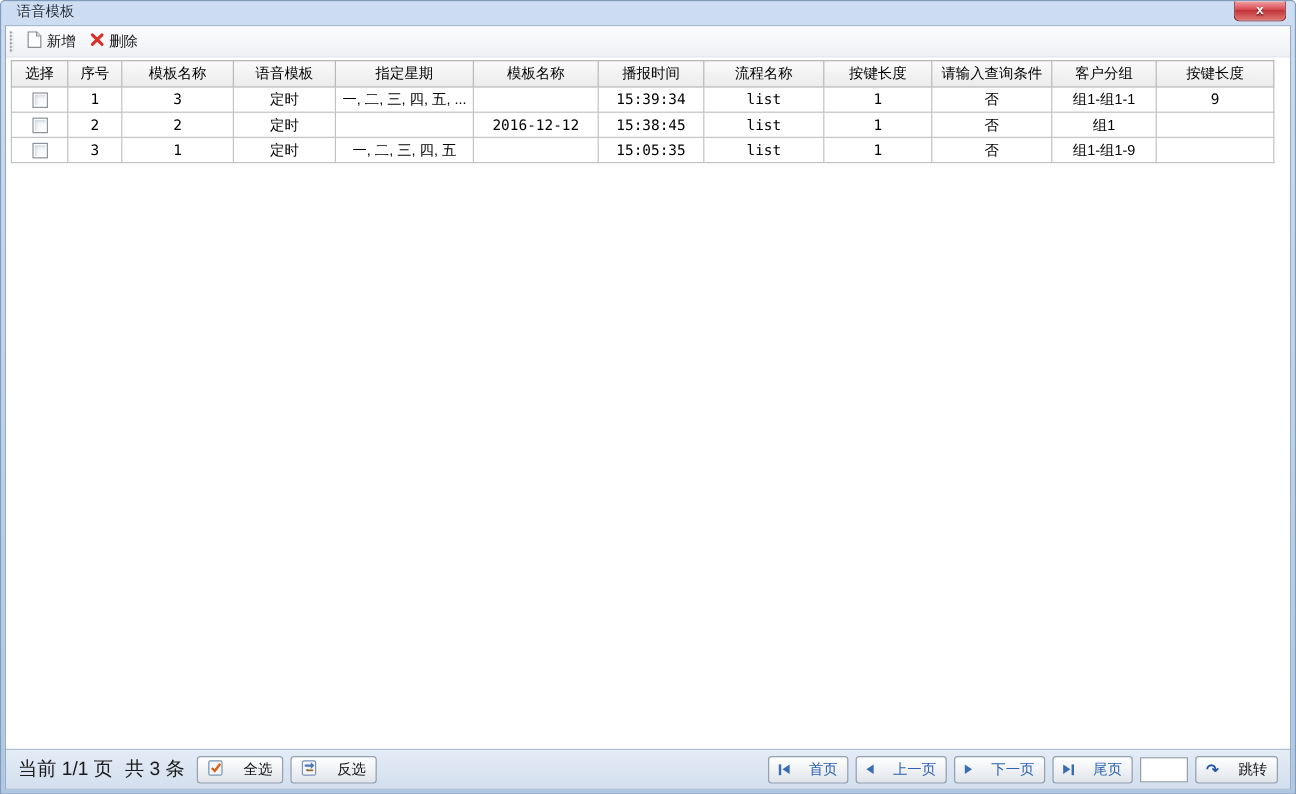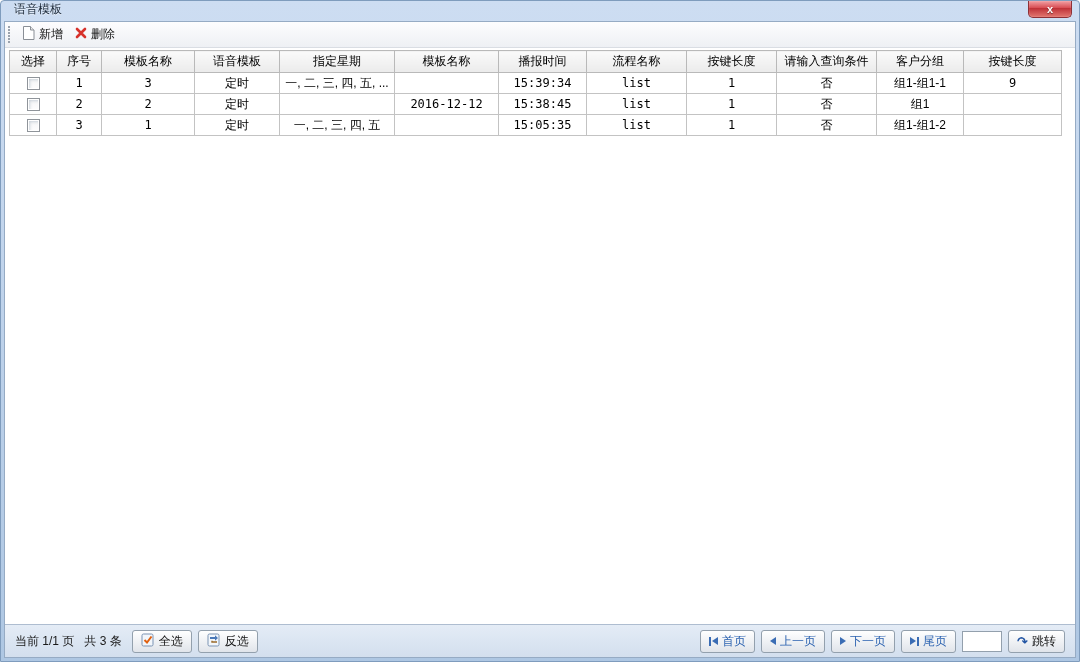--- a/index.html
+++ b/index.html
@@ -72,24 +72,24 @@
     background:linear-gradient(#f4f5f6,#fdfdfd);
     box-shadow:inset 0 0 0 1px #fff, inset 2px 2px 3px rgba(120,140,160,.35);
     cursor:pointer;
   }
 
   
   .bottombar {
     flex:0 0 33px; height:33px; background:linear-gradient(#e4ecf6,#d3dfee);
     border-top:1px solid #aebdd0; display:flex; align-items:center;
   }
-  .page-info { font-size:12px; color:#1a1a1a; margin-left:10px; white-space:nowrap; }
+  .page-info { font-size:16px; color:#1a1a1a; margin-left:10px; white-space:nowrap; }
   .page-info span { margin-right:10px; }
   .bar-btn {
-    height:23px; display:inline-flex; align-items:center; gap:4px; padding:0 8px;
+    height:23px; display:inline-flex; align-items:center; gap:16px; padding:0 8px;
     border:1px solid #93a0ad; border-radius:3px; cursor:pointer; font-family:inherit;
     background:linear-gradient(#ffffff,#e0e4ea); font-size:12px; color:#111; margin-right:6px;
   }
   .right-group { margin-left:auto; display:flex; align-items:center; margin-right:4px; }
   .nav-btn { color:#2b62b0;justify-content:space-between; }
   .tri-l { width:0; height:0; border-top:4px solid transparent; border-bottom:4px solid transparent; border-right:6px solid #3a6cb4; }
   .tri-r { width:0; height:0; border-top:4px solid transparent; border-bottom:4px solid transparent; border-left:6px solid #3a6cb4; }
   .vbar { width:2px; height:9px; background:#3a6cb4; }
   .icon-pair { display:inline-flex; align-items:center; gap:1px; }
   .jump-input { width:40px; height:21px; border:1px solid #93a0ad; background:#fff; margin-right:6px; font-size:12px; padding:0 3px; }
@@ -203,21 +203,21 @@
               </td>
               <td class="mono">3</td>
               <td class="mono">1</td>
               <td>定时</td>
               <td>一, 二, 三, 四, 五</td>
               <td></td>
               <td class="mono">15:05:35</td>
               <td class="mono">list</td>
               <td class="mono">1</td>
               <td>否</td>
-              <td>组1-组1-2</td>
+              <td>组1-组1-9</td>
               <td></td>
             </tr>
           </tbody>
       </table>
     </div>
 
     <div class="bottombar">
       <span class="page-info">
         <span>当前 1/1 页</span><span>共 3 条</span>
       </span>

